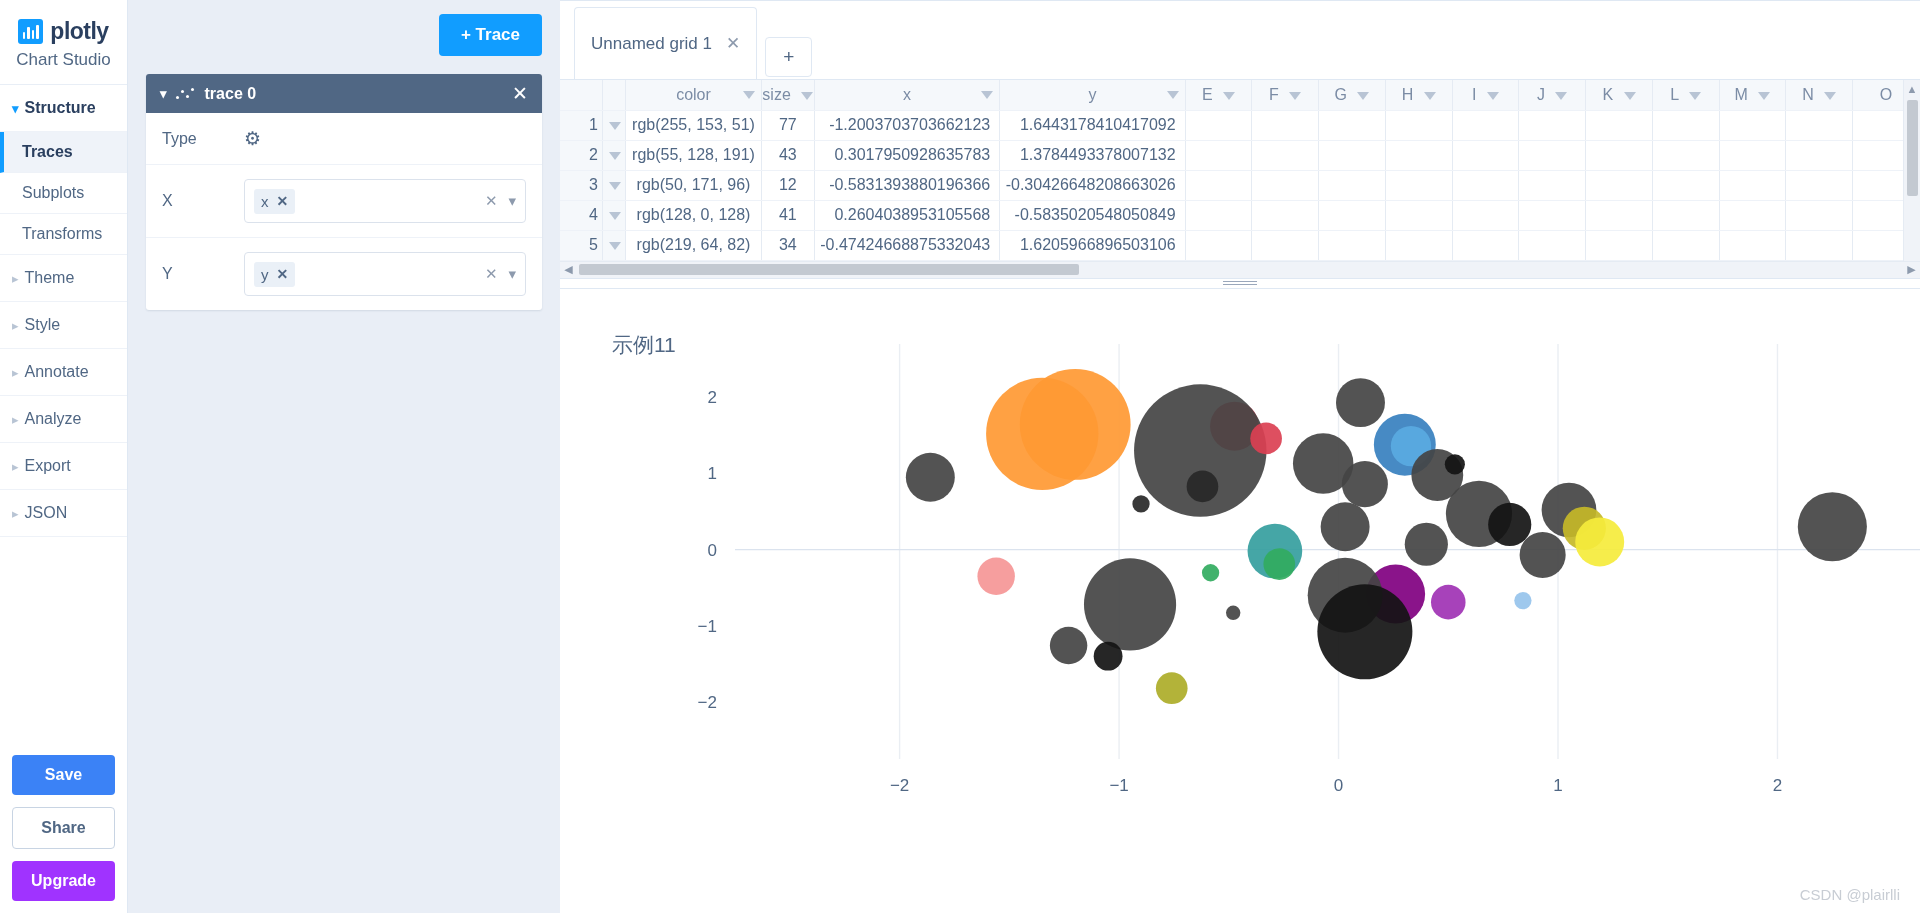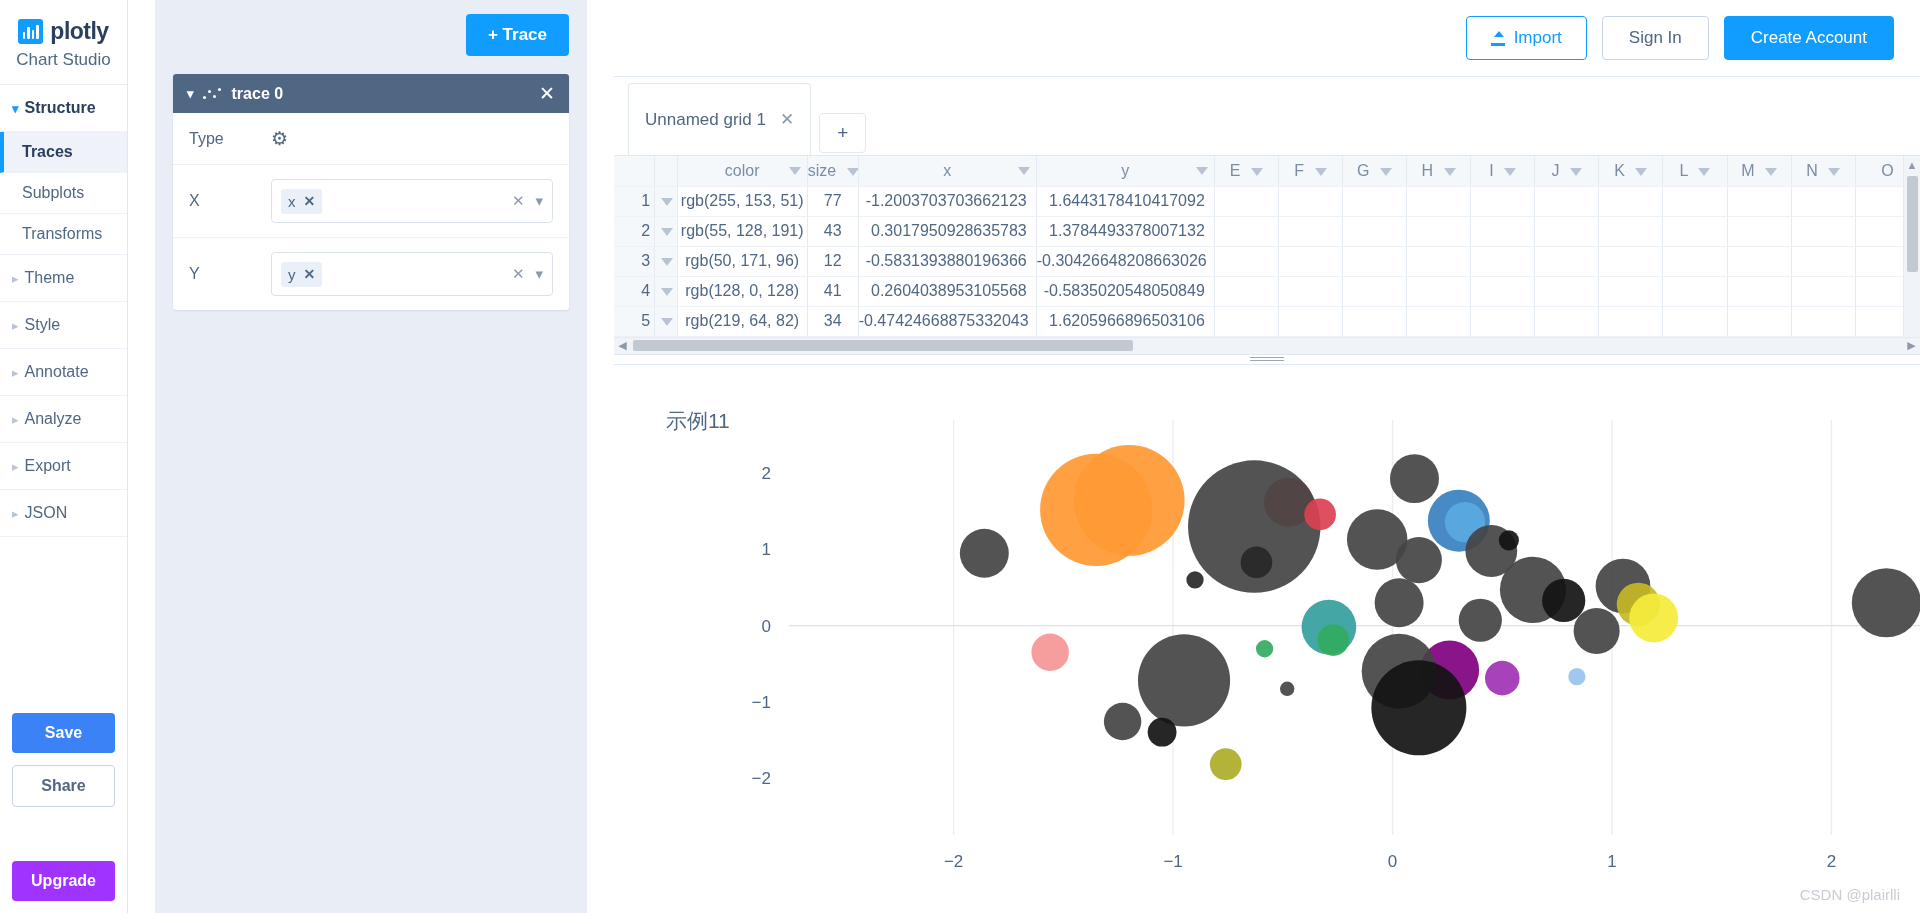--- a/index.html
+++ b/index.html
@@ -1,21 +1,21 @@
 <!DOCTYPE html>
 <html><head>
 <meta charset="utf-8">
 <style>
   * { box-sizing: border-box; margin: 0; padding: 0; }
   html, body {
     width: 1920px; height: 913px;
     font-family: "Liberation Sans", sans-serif;
     background: #fff; overflow: hidden;
   }
-  #app { position: relative; width: 1920px; height: 913px; display: flex; gap: 27px; }
+  #app { position: relative; width: 1920px; height: 913px; display: flex; }
 
   
   .nav-rail {
     width: 128px; height: 913px; background: #fff;
     border-right: 1px solid #dfe8f3; flex: 0 0 128px;
     display: flex; flex-direction: column;
   }
   .brand { padding: 18px 0 14px 0; text-align: center; border-bottom: 1px solid #e8eef6; }
   .brand-row { display: flex; align-items: center; justify-content: center; gap: 7px; }
   .brand-mark {
@@ -47,21 +47,21 @@
     border-left: 4px solid #119dff; padding-left: 18px;
   }
 
   .nav-actions { padding: 12px; display: flex; flex-direction: column; gap: 12px; }
   .btn-block {
     display: block; width: 100%; padding: 11px 0; border-radius: 4px;
     font-size: 16px; font-weight: bold; text-align: center; cursor: pointer; border: none;
   }
   .btn-save { background: #3b82f6; color: #fff; }
   .btn-share { background: #fff; color: #506784; border: 1px solid #c8d4e3; }
-  .btn-upgrade { background: #a033ff; color: #fff; margin-top: 42px; }
+  .btn-upgrade { background: #a033ff; color: #fff; }
 
   
   .editor {
     width: 432px; flex: 0 0 432px; background: #e9eef6; height: 913px;
     padding: 14px 18px; position: relative;
   }
   .trace-btn-row { display: flex; justify-content: flex-end; align-items: flex-end; }
   .btn-trace {
     background: #119dff; color: #fff; border: none; border-radius: 4px;
     padding: 11px 22px; font-size: 17px; font-weight: bold; cursor: pointer;
@@ -307,28 +307,20 @@
             <span>✕</span>
             <span>▾</span>
           </span>
         </div>
       </div>
     </div>
   </div>
 
   <div class="main">
 
-    <div class="topbar">
-      <button class="btn-import">
-        <span class="upload-ico"></span>
-        <span>Import</span>
-      </button>
-      <button class="btn-signin">Sign In</button>
-      <button class="btn-create">Create Account</button>
-    </div>
 
     <div class="grid-wrap">
       <div class="grid-tabs">
         <div class="gtab">
           <span>Unnamed grid 1</span>
           <span class="x">✕</span>
         </div>
         <button class="gtab-add">+</button>
       </div>
 

